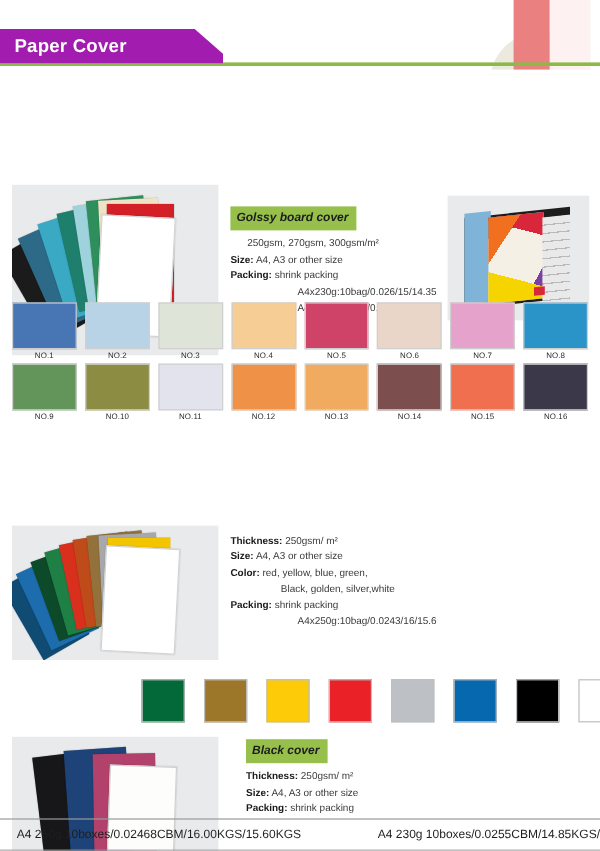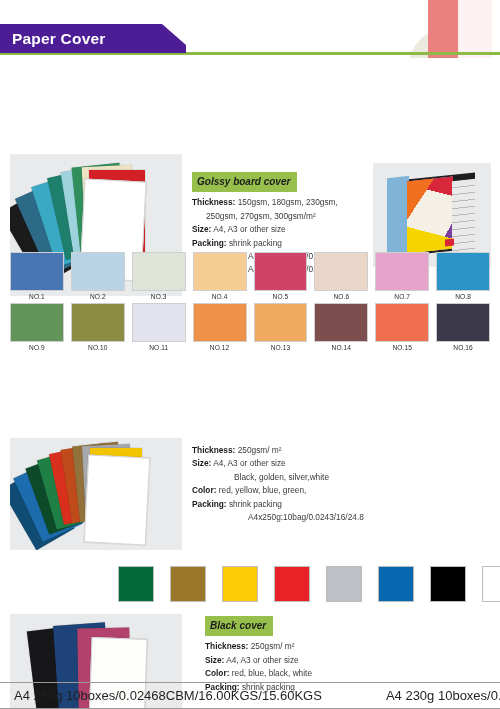--- a/index.html
+++ b/index.html
@@ -31,21 +31,21 @@
   }
   .deco-mask {
     position: absolute; left: 0; top: 58px; width: 110px; height: 12px; background: #fff;
   }
   .green-rule {
     position: absolute; left: 0; right: 0; top: 52px; height: 3px; background: #8cb947;
   }
   .title-tab {
     position: absolute; left: 0; top: 24px;
     height: 29px; width: 186px;
-    background: #4c1d95;
+    background: #a21caf;
     clip-path: polygon(0 0, 162px 0, 186px 21px, 186px 29px, 0 29px);
     display: flex; align-items: center;
   }
   .title-tab span {
     color: #ffffff; font-size: 15.5px; font-weight: bold;
     letter-spacing: .2px; padding-left: 12px;
   }
 
   
   .section { position: relative; }
@@ -93,21 +93,21 @@
   .chip-row .chip { border: 1px solid #bdbdbd; }
 
   
   .footer {
     position: absolute; left: 0; right: 0; bottom: 0;
     height: 27px;
     border-top: 1px solid #9a9a9a;
     border-bottom: 1px solid #9a9a9a;
     display: flex; align-items: center;
   }
-  .footer-cell { font-size: 13px; color: #1f1f1f; white-space: nowrap; }
+  .footer-cell { font-size: 10px; color: #1f1f1f; white-space: nowrap; }
   .fc1 { padding-left: 14px; }
   .fc2 { padding-left: 64px; text-align: center; }
 </style>
 </head>
 <body>
 
 <div class="page">
 
   <div class="header-zone">
     <div class="deco">
@@ -131,21 +131,20 @@
       <div class="sheet" style="left:46px; top:18px; width:46px; height:84px; background:#1d7f6c; transform:rotate(-13deg);"></div>
       <div class="sheet" style="left:57px; top:14px; width:46px; height:86px; background:#9ed2dc; transform:rotate(-9deg);"></div>
       <div class="sheet" style="left:66px; top:11px; width:48px; height:88px; background:#2f8f5c; transform:rotate(-6deg);"></div>
       <div class="sheet" style="left:74px; top:12px; width:50px; height:90px; background:#eee3c4; transform:rotate(-3deg);"></div>
       <div class="sheet" style="left:79px; top:16px; width:56px; height:94px; background:#d32027; transform:rotate(0deg);"></div>
       <div class="sheet" style="left:72px; top:26px; width:62px; height:100px; background:#ffffff; transform:rotate(3deg); border:1px solid #d3d3d3;"></div>
     </div>
 
     <div class="spec" style="position:absolute; left:192px; top:106px; width:200px;">
       <div class="spec-title">Golssy board cover</div>
-      <div class="spec-row"><b>Thickness:</b> <span>150gsm, 180gsm, 230gsm,</span></div>
       <div class="spec-row indent1"><span>250gsm,   270gsm, 300gsm/m²</span></div>
       <div class="spec-row"><b>Size:</b> <span>A4, A3 or other size</span></div>
       <div class="spec-row"><b>Packing:</b> <span>shrink packing</span></div>
       <div class="spec-row indent2"><span>A4x230g:10bag/0.026/15/14.35</span></div>
       <div class="spec-row indent2"><span>A4x250g:10bag/0.028/16/15.6</span></div>
     </div>
 
     <div class="photo" style="position:absolute; left:373px; top:97px; width:118px; height:104px;">
       <div style="position:absolute; left:14px; top:14px; width:88px; height:76px; background:#1d1d1d; transform:skewY(-6deg);"></div>
       <div style="position:absolute; left:14px; top:14px; width:22px; height:76px; background:#7fb4d8; transform:skewY(-6deg);"></div>
@@ -242,24 +241,24 @@
       <div class="sheet" style="left:56px; top:8px;  width:46px; height:74px; background:#bf4a1a; transform:rotate(-9deg);"></div>
       <div class="sheet" style="left:66px; top:6px;  width:46px; height:76px; background:#93713b; transform:rotate(-6deg);"></div>
       <div class="sheet" style="left:74px; top:7px;  width:48px; height:78px; background:#a6a8ab; transform:rotate(-3deg);"></div>
       <div class="sheet" style="left:80px; top:10px; width:52px; height:82px; background:#f3c400; transform:rotate(0deg);"></div>
       <div class="sheet" style="left:76px; top:18px; width:62px; height:88px; background:#ffffff; transform:rotate(3deg); border:1px solid #d3d3d3;"></div>
     </div>
 
     <div class="spec" style="position:absolute; left:192px; top:378px; width:250px;">
       <div class="spec-row"><b>Thickness:</b> <span>250gsm/ m²</span></div>
       <div class="spec-row"><b>Size:</b> <span>A4, A3 or other size</span></div>
+      <div class="spec-row"><b>Color:</b> <span>red, yellow, blue, green,</span></div>
       <div class="spec-row indent3"><span>Black, golden, silver,white</span></div>
-      <div class="spec-row"><b>Color:</b> <span>red, yellow, blue, green,</span></div>
       <div class="spec-row"><b>Packing:</b> <span>shrink packing</span></div>
-      <div class="spec-row indent2"><span>A4x250g:10bag/0.0243/16/24.8</span></div>
+      <div class="spec-row indent2"><span>A4x250g:10bag/0.0243/16/15.6</span></div>
     </div>
 
     <div class="chip-row" style="position:absolute; left:118px; top:500px; gap:16px;">
       <div class="chip" style="width:36px;height:36px;background:#046938"></div>
       <div class="chip" style="width:36px;height:36px;background:#9d7729"></div>
       <div class="chip" style="width:36px;height:36px;background:#fdcb07"></div>
       <div class="chip" style="width:36px;height:36px;background:#ea2227"></div>
       <div class="chip" style="width:36px;height:36px;background:#bdc0c4"></div>
       <div class="chip" style="width:36px;height:36px;background:#0668ae"></div>
       <div class="chip" style="width:36px;height:36px;background:#000000"></div>
@@ -273,21 +272,20 @@
       <div class="sheet" style="left:22px; top:14px; width:52px; height:88px; background:#171719; transform:rotate(-7deg);"></div>
       <div class="sheet" style="left:46px; top:10px; width:52px; height:88px; background:#1d4378; transform:rotate(-4deg);"></div>
       <div class="sheet" style="left:68px; top:14px; width:52px; height:88px; background:#b2416c; transform:rotate(-1deg);"></div>
       <div class="sheet" style="left:80px; top:24px; width:56px; height:92px; background:#fdfdfb; transform:rotate(2deg); border:1px solid #d0d0d0;"></div>
     </div>
 
     <div class="spec" style="position:absolute; left:205px; top:550px; width:220px;">
       <div class="spec-title">Black cover</div>
       <div class="spec-row"><b>Thickness:</b> <span>250gsm/ m²</span></div>
       <div class="spec-row"><b>Size:</b> <span>A4, A3 or other size</span></div>
-      <div class="spec-row"><b>Color:</b> <span>red, blue, black, white</span></div>
       <div class="spec-row"><b>Packing:</b> <span>shrink packing</span></div>
     </div>
 
   </div>
 
   <div class="footer">
     <div class="footer-cell fc1">A4 250g   10boxes/0.02468CBM/16.00KGS/15.60KGS</div>
     <div class="footer-cell fc2">A4 230g    10boxes/0.0255CBM/14.85KGS/14.35KGS</div>
   </div>
 

